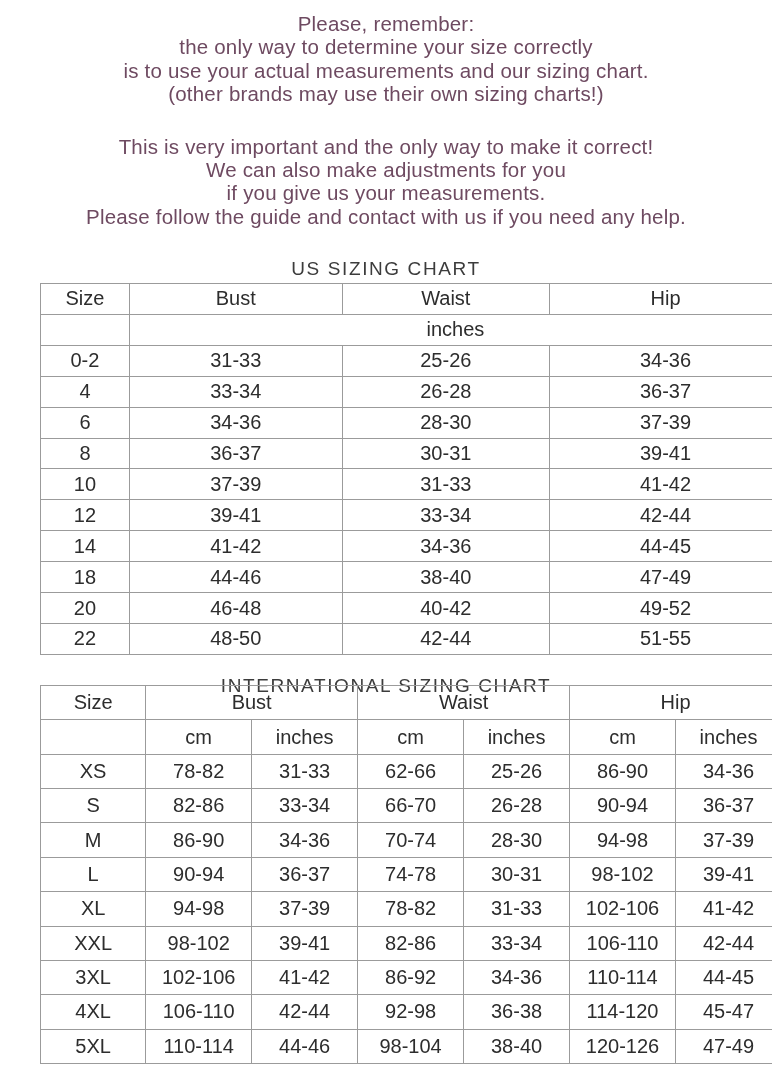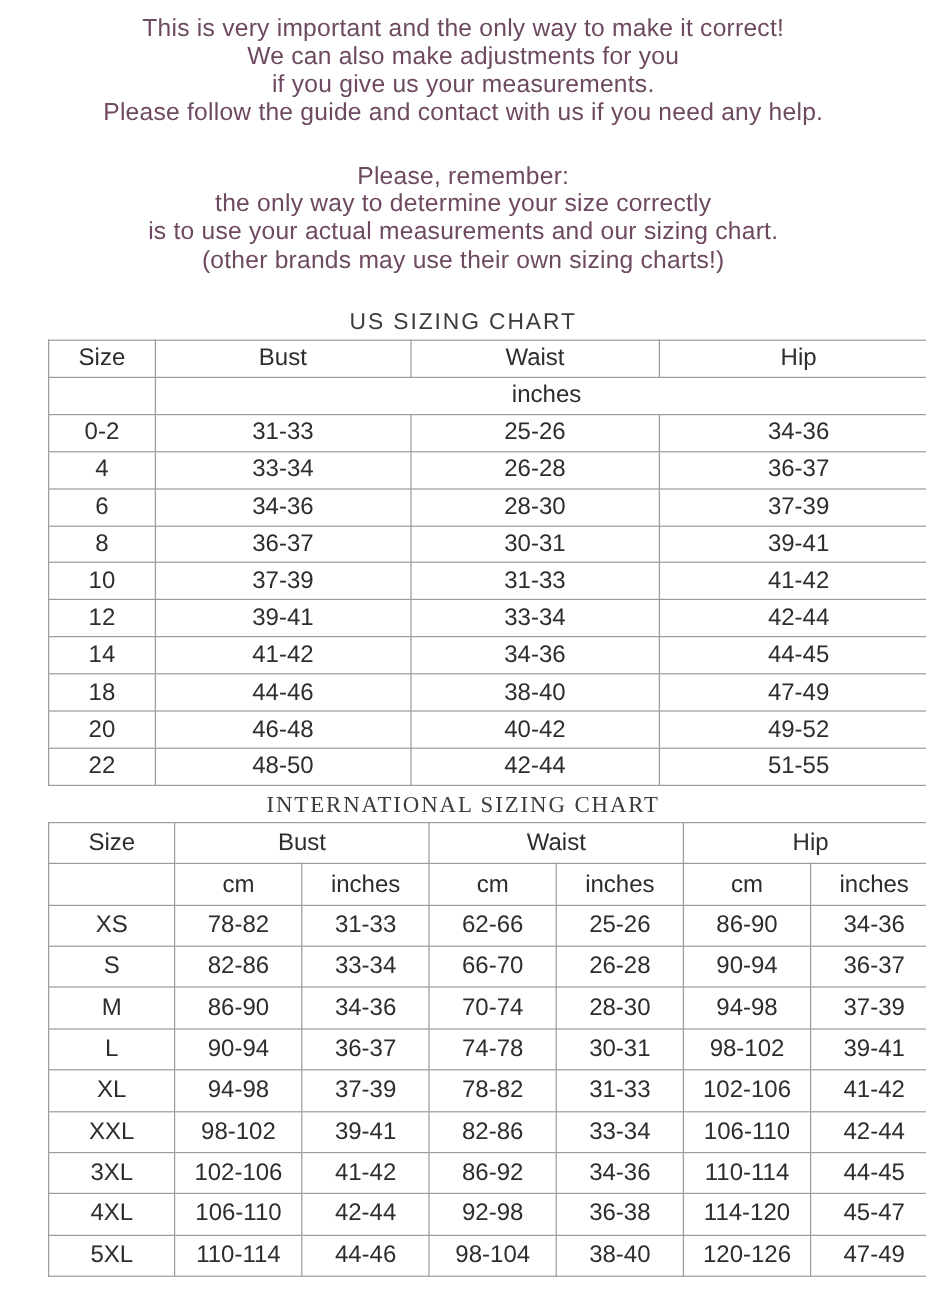--- a/index.html
+++ b/index.html
@@ -24,21 +24,21 @@
   .intro .line { display: block; }
   .chart-title {
     position: absolute;
     left: 0; width: 772px;
     text-align: center;
     color: #3c3c3c;
     font-size: 19px;
     letter-spacing: 1.6px;
   }
   #us-title   { top: 258px; }
-  #intl-title { top: 661px; font-family: Liberation Serif, serif; }
+  #intl-title { top: 675px; }
   table {
     position: absolute;
     border-collapse: collapse;
     table-layout: fixed;
     left: 15px;
     width: 742px;
     margin-left: 25px;
   }
   #us-table   { top: 283px; height: 372px; }
   #intl-table { top: 685px; height: 379px; }
@@ -52,30 +52,30 @@
     padding: 0;
     overflow: hidden;
     white-space: nowrap;
   }
 </style>
 </head>
 <body>
 
 <div class="intro">
   <p>
+    <span class="line">Please, remember:</span>
+    <span class="line">the only way to determine your size correctly</span>
+    <span class="line">is to use your actual measurements and our sizing chart.</span>
+    <span class="line">(other brands may use their own sizing charts!)</span>
+  </p>
+  <p>
     <span class="line">This is very important and the only way to make it correct!</span>
     <span class="line">We can also make adjustments for you</span>
     <span class="line">if you give us your measurements.</span>
     <span class="line">Please follow the guide and contact with us if you need any help.</span>
-  </p>
-  <p>
-    <span class="line">Please, remember:</span>
-    <span class="line">the only way to determine your size correctly</span>
-    <span class="line">is to use your actual measurements and our sizing chart.</span>
-    <span class="line">(other brands may use their own sizing charts!)</span>
   </p>
 </div>
 
 <div id="us-title" class="chart-title">US SIZING CHART</div>
 
 <table id="us-table">
   <colgroup>
     <col style="width:12%">
       <col style="width:28.7%">
       <col style="width:28%">

